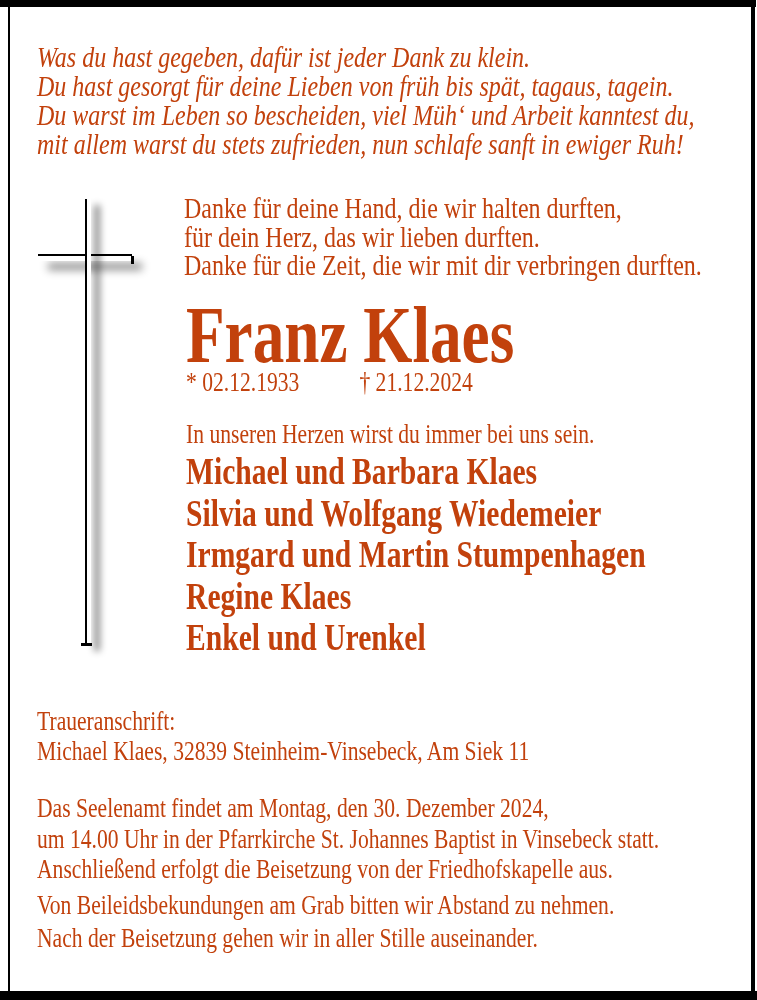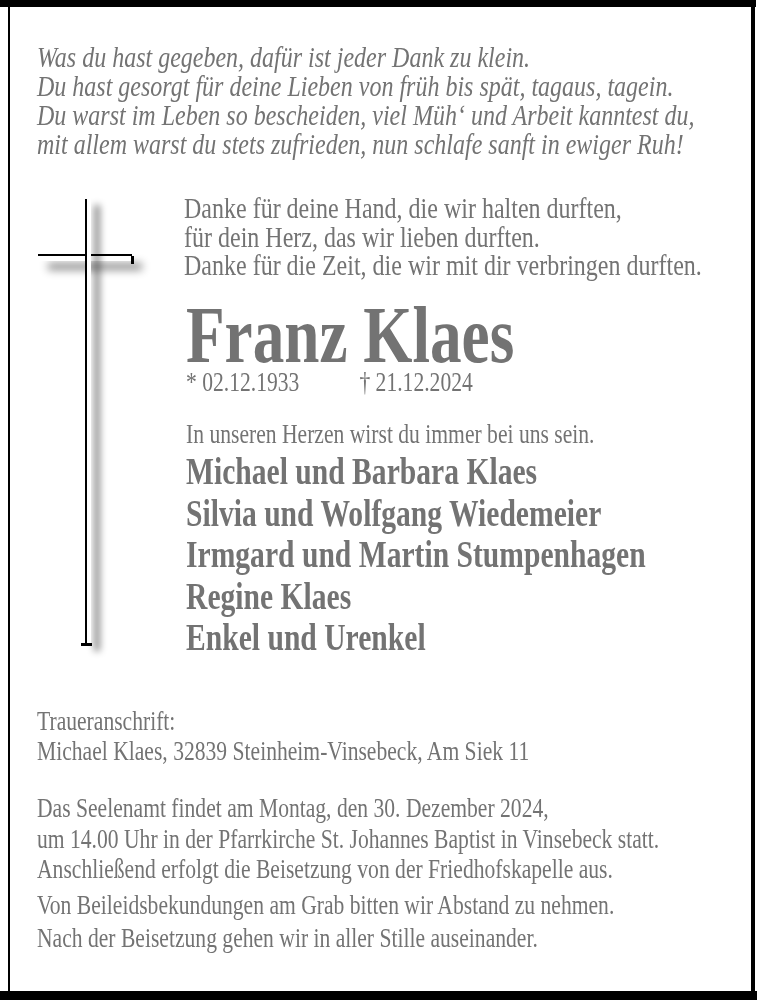--- a/index.html
+++ b/index.html
@@ -1,20 +1,20 @@
 <!DOCTYPE html>
 <html><head>
 <meta charset="utf-8">
 <style>
   html,body { margin:0; padding:0; background:#ffffff; }
   .page {
     position:relative;
     width:757px; height:1000px;
     background:#ffffff;
-    color:#737373;
+    color:#c2410c;
     font-family:"Liberation Serif","DejaVu Serif",serif;
     overflow:hidden;
   }
   
   .frame { position:absolute; background:#000000; }
   .frame-top    { left:0;   top:0;    width:756px; height:7px; }
   .frame-bottom { left:0;   top:991px;width:757px; height:9px; }
   .frame-left   { left:8px; top:7px;  width:2px;   height:984px; }
   .frame-right  { left:751px; top:0;  width:4px;   height:993px; }
 

